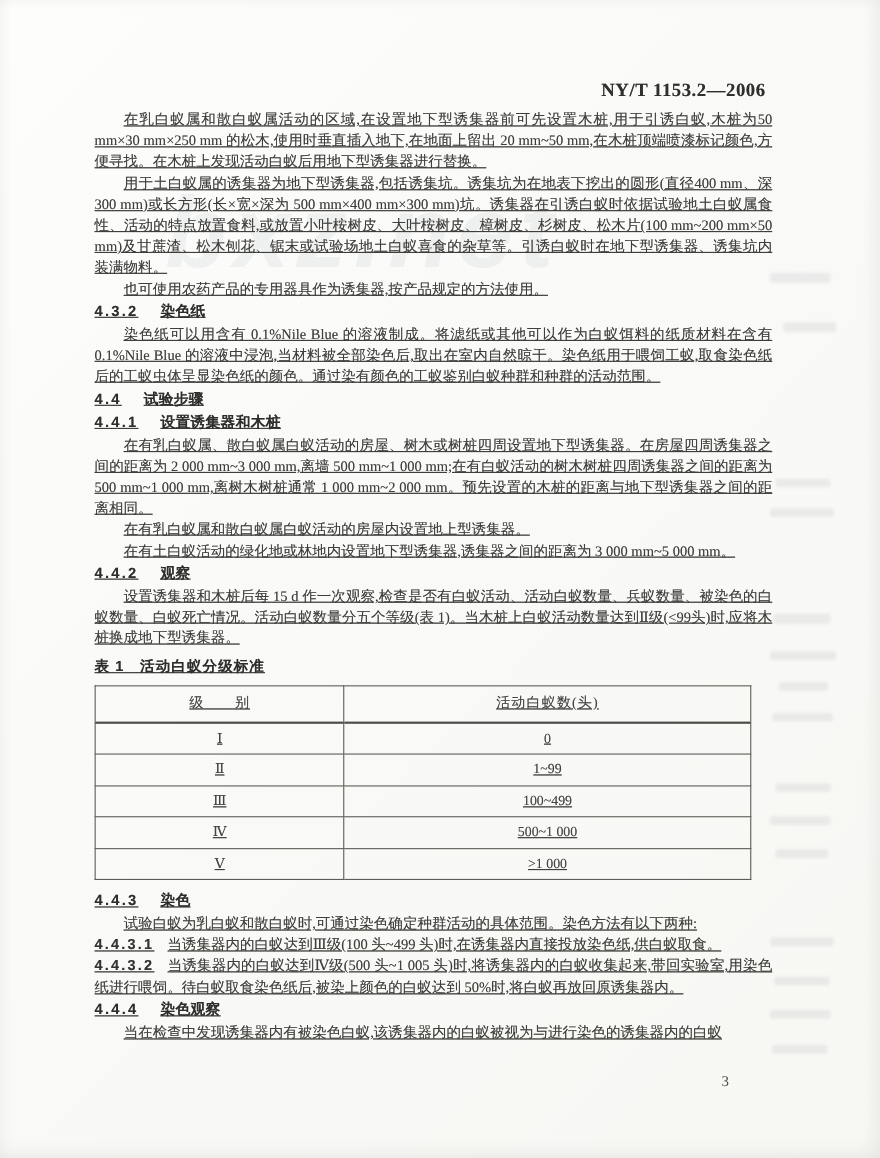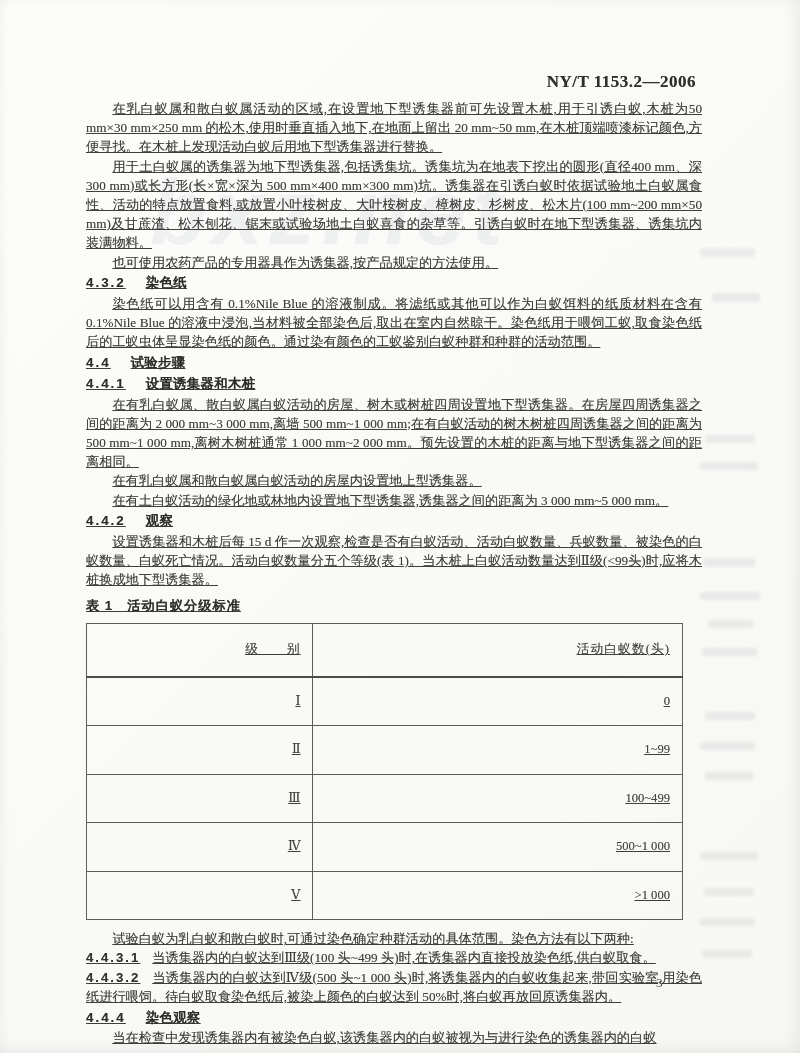--- a/index.html
+++ b/index.html
@@ -60,22 +60,22 @@
     margin:0 0 8px 0;letter-spacing:1px;
   }
   table.grade{
     border-collapse:collapse;width:597px;
     border:1.4px solid #4c4c49;
     font-size:12.6px;color:#45454heat2;
   }
   table.grade{color:#454542;}
   table.grade th,table.grade td{
     border:1px solid #5c5c58;
-    text-align:right;vertical-align:middle;
-    font-weight:normal;padding:12px;margin-top:25px;
+    text-align:center;vertical-align:middle;
+    font-weight:normal;padding:2px;margin-top:25px;
   }
   table.grade th{height:28px;font-size:12.8px;letter-spacing:1px;}
   table.grade td{height:23.5px;}
   table.grade thead th{border-bottom:2.2px solid #4c4c49;}
   table.grade col.c1{width:38%;}
   .page-number{
     position:absolute;top:975px;left:656px;
     font-size:13.5px;color:#4a4a47;
   }
   
@@ -144,24 +144,25 @@
             <td>500~1 000</td>
           </tr>
           <tr>
             <td>Ⅴ</td>
             <td>&gt;1 000</td>
           </tr>
         </tbody>
       </table>
     </div>
 
+    <h3 class="clause"><span class="cnum">4.4.3</span><span>染色</span></h3>
     <p>试验白蚁为乳白蚁和散白蚁时,可通过染色确定种群活动的具体范围。染色方法有以下两种:</p>
 
     <p class="inline-clause"><span class="cnum">4.4.3.1</span><span>当诱集器内的白蚁达到Ⅲ级(100 头~499 头)时,在诱集器内直接投放染色纸,供白蚁取食。</span></p>
-    <p class="inline-clause"><span class="cnum">4.4.3.2</span><span>当诱集器内的白蚁达到Ⅳ级(500 头~1 000 头)时,将诱集器内的白蚁收集起来,带回实验室,用染色纸进行喂饲。待白蚁取食染色纸后,被染上颜色的白蚁达到 50%时,将白蚁再放回原诱集器内。</span></p>
+    <p class="inline-clause"><span class="cnum">4.4.3.2</span><span>当诱集器内的白蚁达到Ⅳ级(500 头~1 005 头)时,将诱集器内的白蚁收集起来,带回实验室,用染色纸进行喂饲。待白蚁取食染色纸后,被染上颜色的白蚁达到 50%时,将白蚁再放回原诱集器内。</span></p>
 
     <h3 class="clause"><span class="cnum">4.4.4</span><span>染色观察</span></h3>
     <p>当在检查中发现诱集器内有被染色白蚁,该诱集器内的白蚁被视为与进行染色的诱集器内的白蚁</p>
 
   </div>
 
   <div class="page-number">3</div>
 
   <div class="bleed" style="left:700px;top:248px;width:55px;height:9px;"></div>
   <div class="bleed" style="left:712px;top:293px;width:48px;height:9px;"></div>

